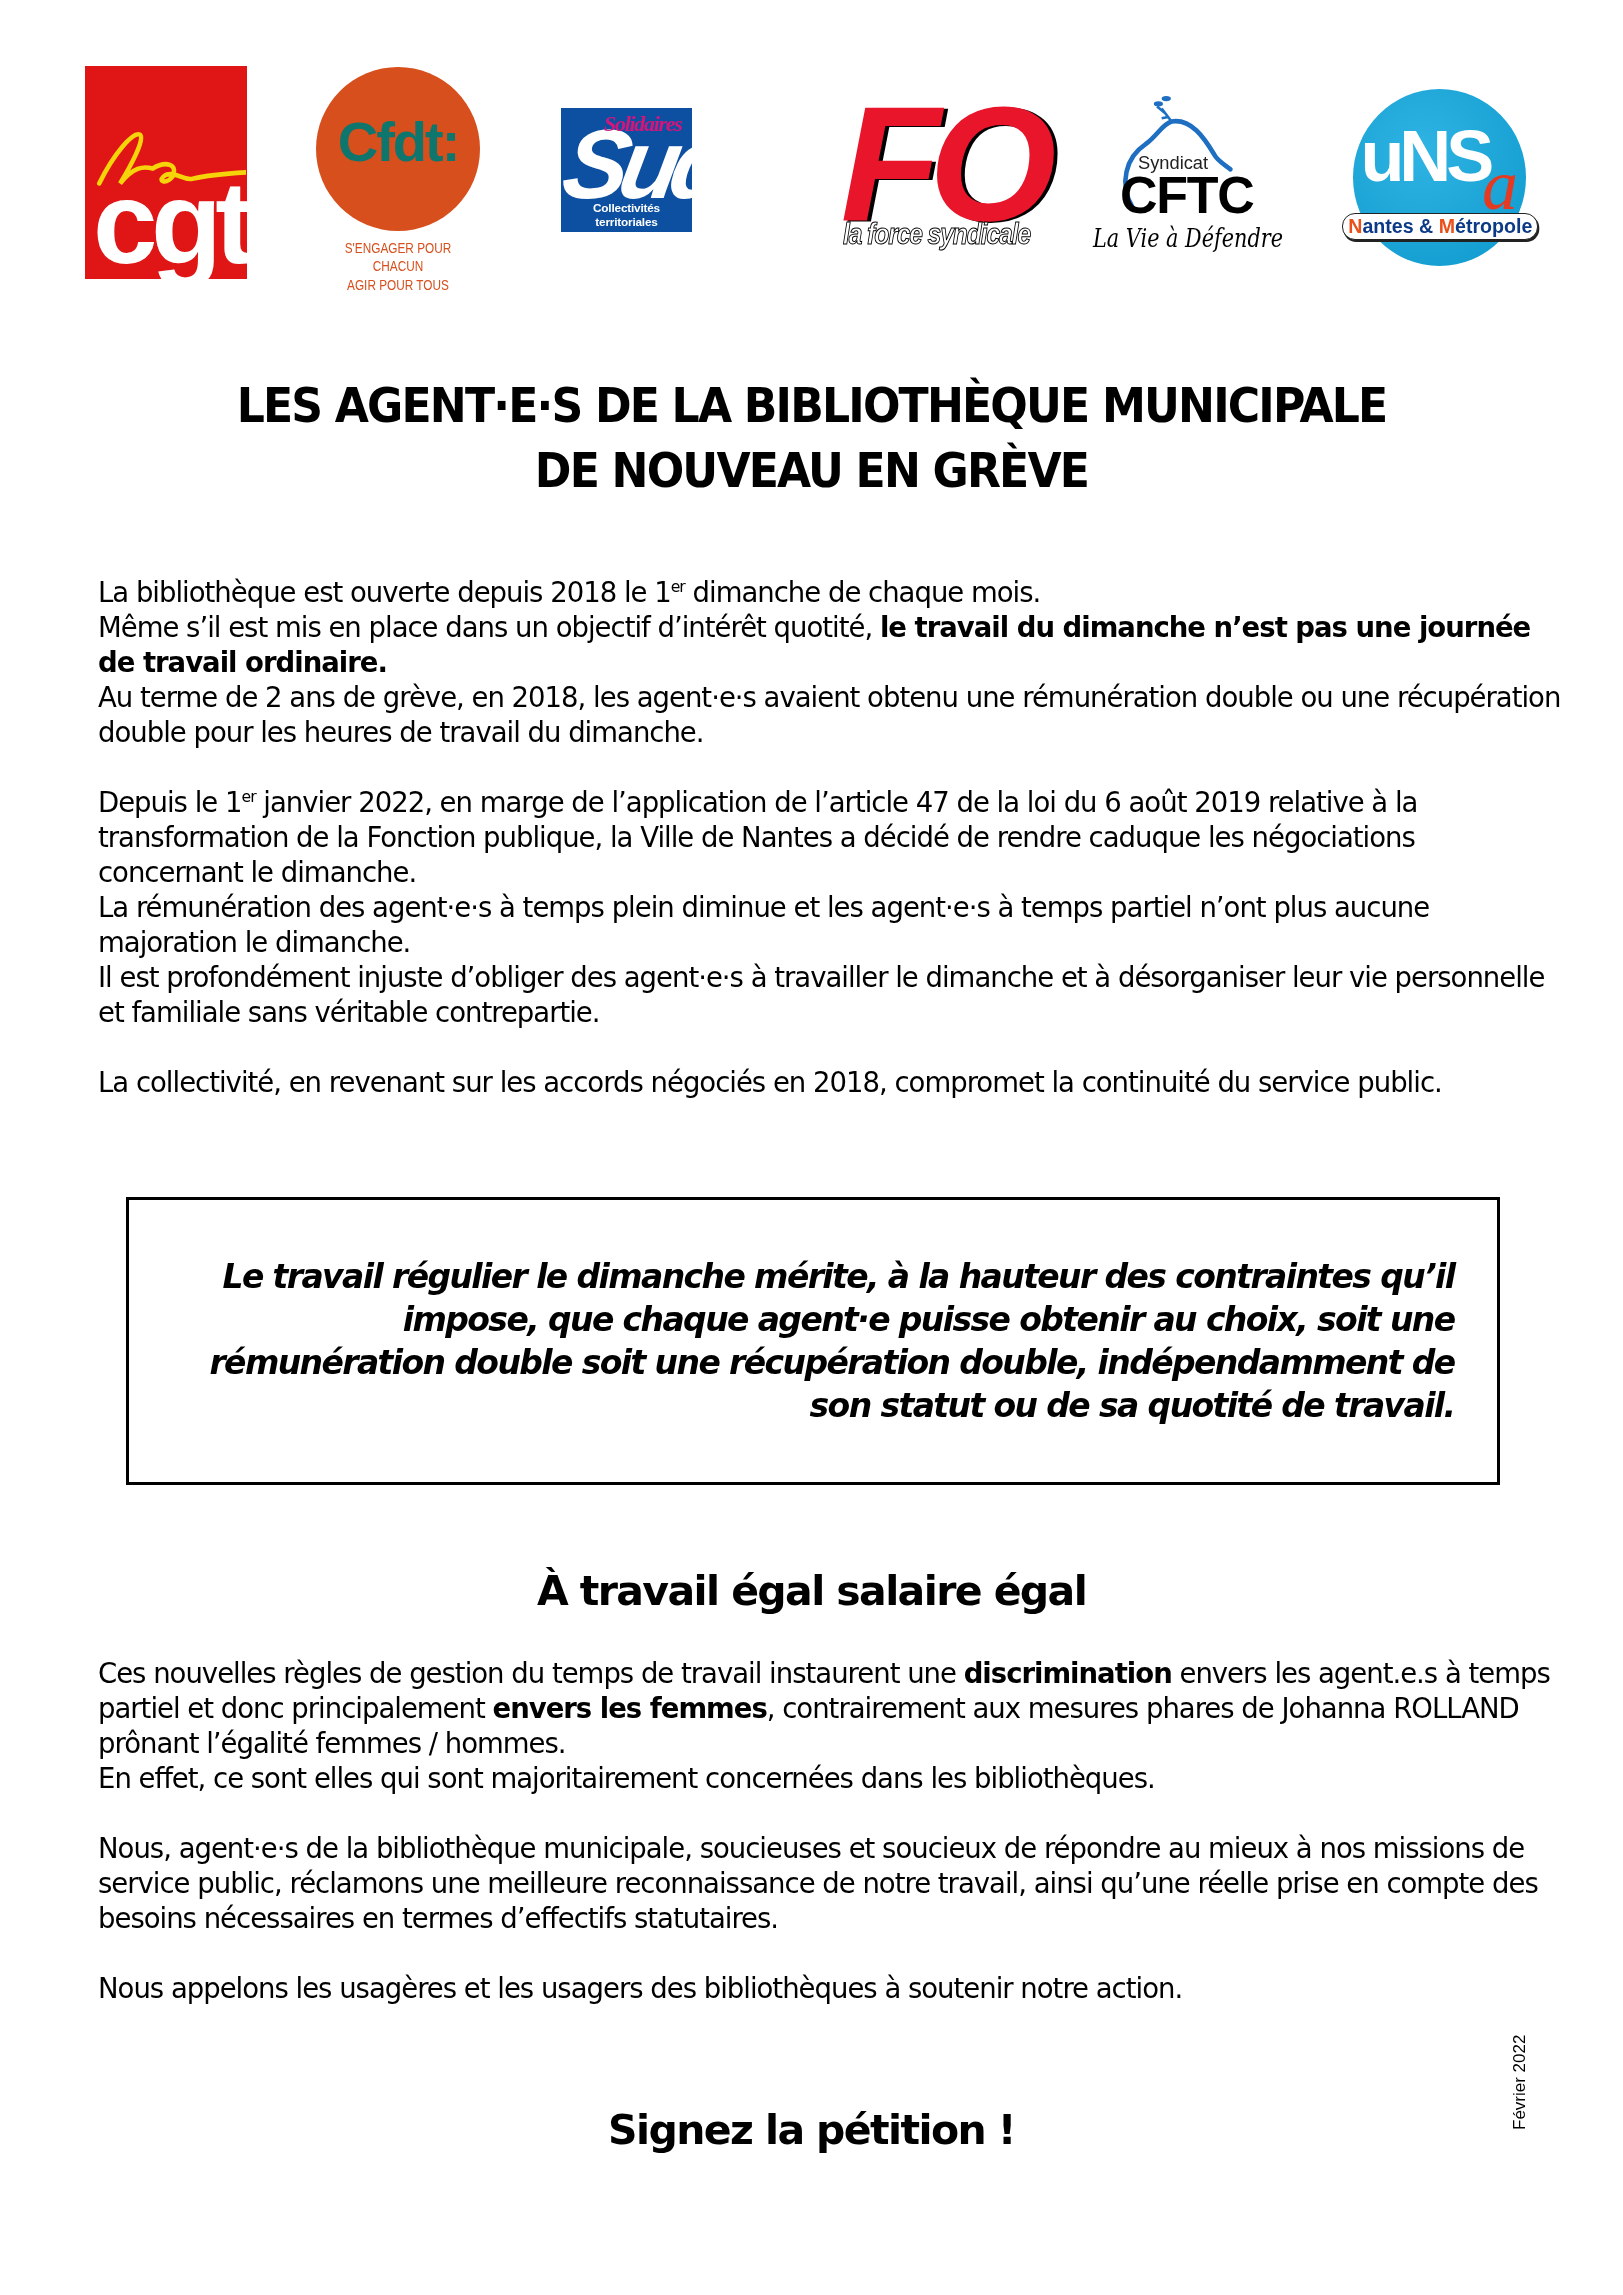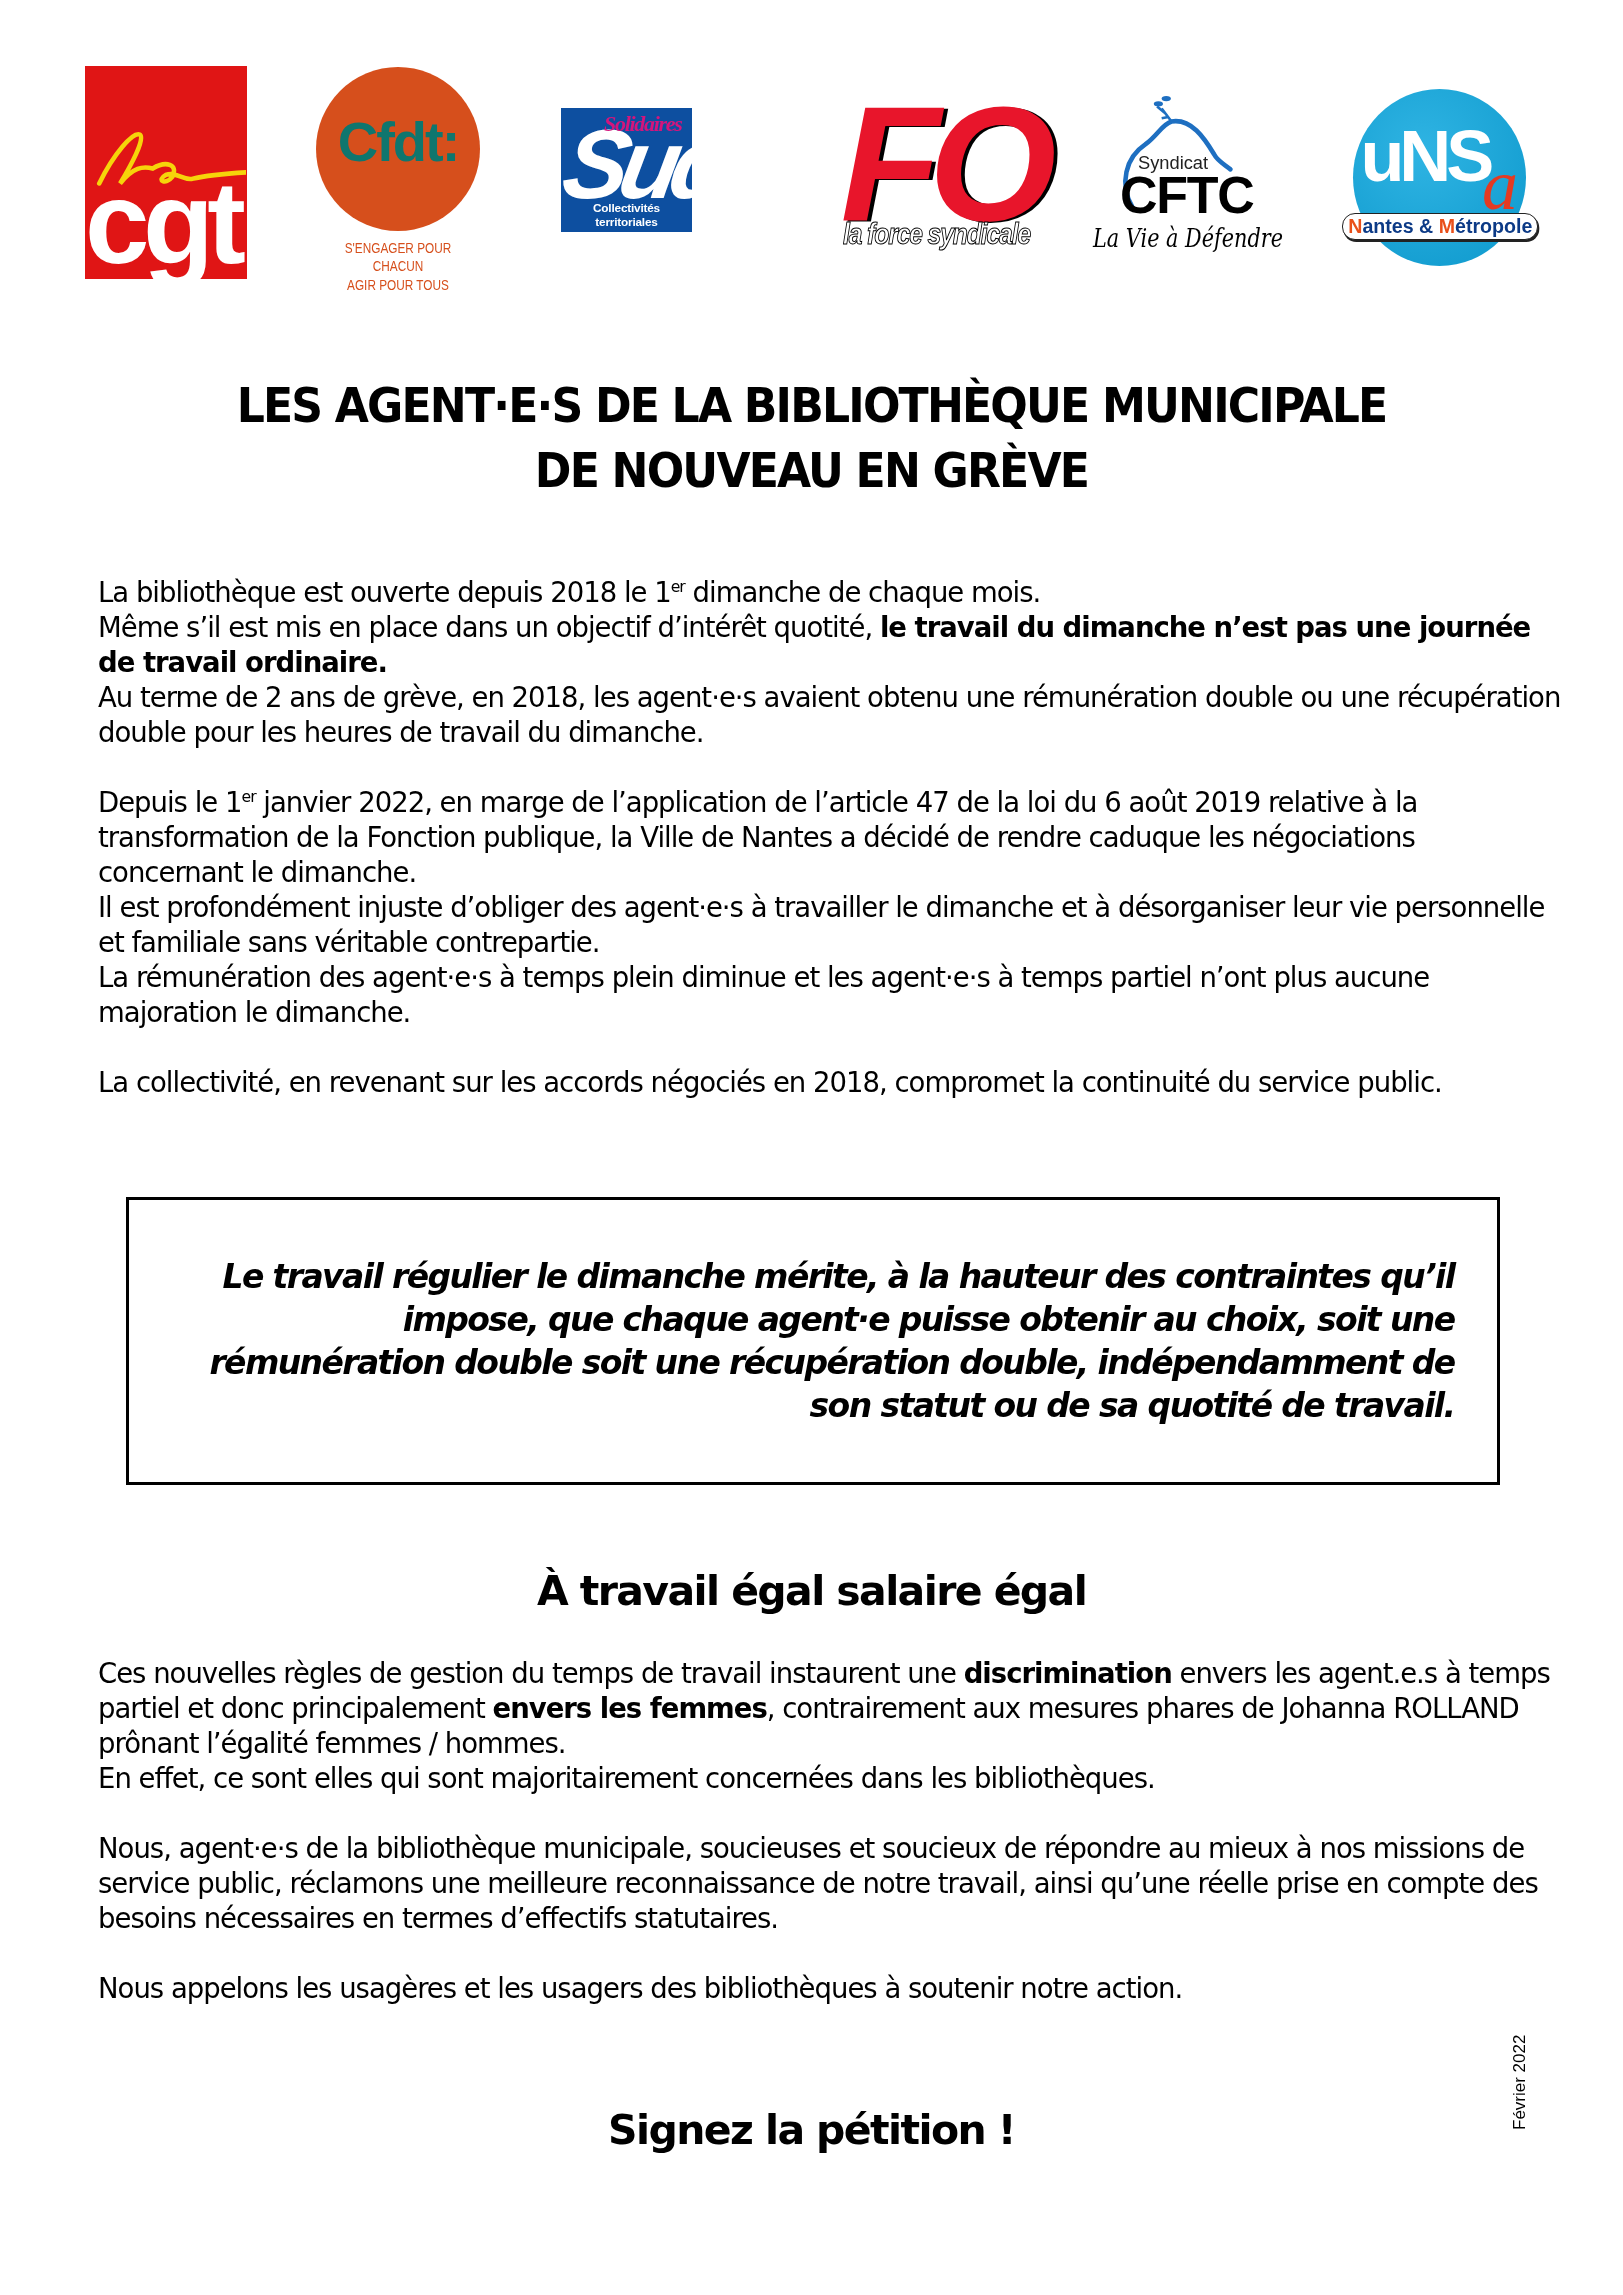--- a/index.html
+++ b/index.html
@@ -3,21 +3,21 @@
 <meta charset="utf-8">
 <style>
   html, body { margin: 0; padding: 0; background: #ffffff; }
   body { width: 1623px; height: 2295px; position: relative; overflow: hidden;
          font-family: "Liberation Sans", "DejaVu Sans", sans-serif; color: #000; }
   .logos { position: absolute; left: 0; top: 0; width: 1623px; height: 301px; }
   .logo { position: absolute; }
   
   .cgt { left: 85px; top: 66px; width: 162px; height: 213px; background: #e01515; overflow: hidden; }
   .cgt .la { position: absolute; left: 9.2px; top: 62px; width: 152px; height: 62px; }
-  .cgt .word { position: absolute; left: 0px; top: 99px; font: bold 116px "Liberation Sans", sans-serif; color: #fff; letter-spacing: -6.5px; line-height: 1; }
+  .cgt .word { position: absolute; left: 0px; top: 99px; font: bold 116px "Liberation Sans", sans-serif; color: #fff; letter-spacing: -6.5px; line-height: 1; padding-left: 8px; }
   
   .cfdt { left: 308px; top: 62px; width: 190px; height: 222px; }
   .cfdt .circle { position: absolute; left: 7.9px; top: 5.2px; width: 164px; height: 164px; border-radius: 50%; background: #d64f1c; }
   .cfdt .word { position: absolute; left: 0; top: 47px; width: 180px; text-align: center; color: #0f766e; font: bold 56px "Liberation Sans", sans-serif; letter-spacing: -2px; }
   .cfdt .tag { position: absolute; left: 0; top: 177px; width: 180px; text-align: center; color: #d64f1c; font: 14.4px "Liberation Sans Narrow", "Liberation Sans", sans-serif; line-height: 18.3px; transform: scaleX(0.82); transform-origin: center; }
   
   .sud { left: 561px; top: 108px; width: 131px; height: 124px; background: #0d4fa0; overflow: hidden; }
   .sud .sol { position: absolute; left: 43px; top: 2.6px; color: #d4157c; font: bold italic 22px "Liberation Serif", serif; letter-spacing: -1.3px; }
   .sud .word { position: absolute; left: 3.9px; top: 6.5px; color: #fff; font: italic bold 98px "Liberation Sans", sans-serif; letter-spacing: -9.2px; line-height: 1; transform: skewX(-10deg); }
   .sud .coll { position: absolute; left: 0; bottom: 2.6px; width: 131px; text-align: center; color: #fff; font: bold 11.8px "Liberation Sans", sans-serif; letter-spacing: -0.2px; }
@@ -106,22 +106,22 @@
   <div>LES AGENT·E·S DE LA BIBLIOTHÈQUE MUNICIPALE</div>
   <div>DE NOUVEAU EN GRÈVE</div>
 </div>
 
 <div class="body" style="top: 575px;">
   <p><span>La bibliothèque est ouverte depuis 2018 le 1</span><sup>er</sup><span> dimanche de chaque mois.</span></p>
   <p><span>Même s’il est mis en place dans un objectif d’intérêt quotité, </span><b>le travail du dimanche n’est pas une journée de travail ordinaire.</b></p>
   <p>Au terme de 2 ans de grève, en 2018, les agent·e·s avaient obtenu une rémunération double ou une récupération double pour les heures de travail du dimanche.</p>
   <div class="gap"></div>
   <p><span>Depuis le 1</span><sup>er</sup><span> janvier 2022, en marge de l’application de l’article 47 de la loi du 6 août 2019 relative à la transformation de la Fonction publique, la Ville de Nantes a décidé de rendre caduque les négociations concernant le dimanche.</span></p>
+  <p>La rémunération des agent·e·s à temps plein diminue et les agent·e·s à temps partiel n’ont plus aucune majoration le dimanche.</p>
   <p>Il est profondément injuste d’obliger des agent·e·s à travailler le dimanche et à désorganiser leur vie personnelle et familiale sans véritable contrepartie.</p>
-  <p>La rémunération des agent·e·s à temps plein diminue et les agent·e·s à temps partiel n’ont plus aucune majoration le dimanche.</p>
   <div class="gap"></div>
   <p>La collectivité, en revenant sur les accords négociés en 2018, compromet la continuité du service public.</p>
 </div>
 
 <div class="box">
   <p>Le travail régulier le dimanche mérite, à la hauteur des contraintes qu’il impose, que chaque agent·e puisse obtenir au choix, soit une rémunération double soit une récupération double, indépendamment de son statut ou de sa quotité de travail.</p>
 </div>
 
 <div class="h2" style="top: 1567px;">À travail égal salaire égal</div>
 

